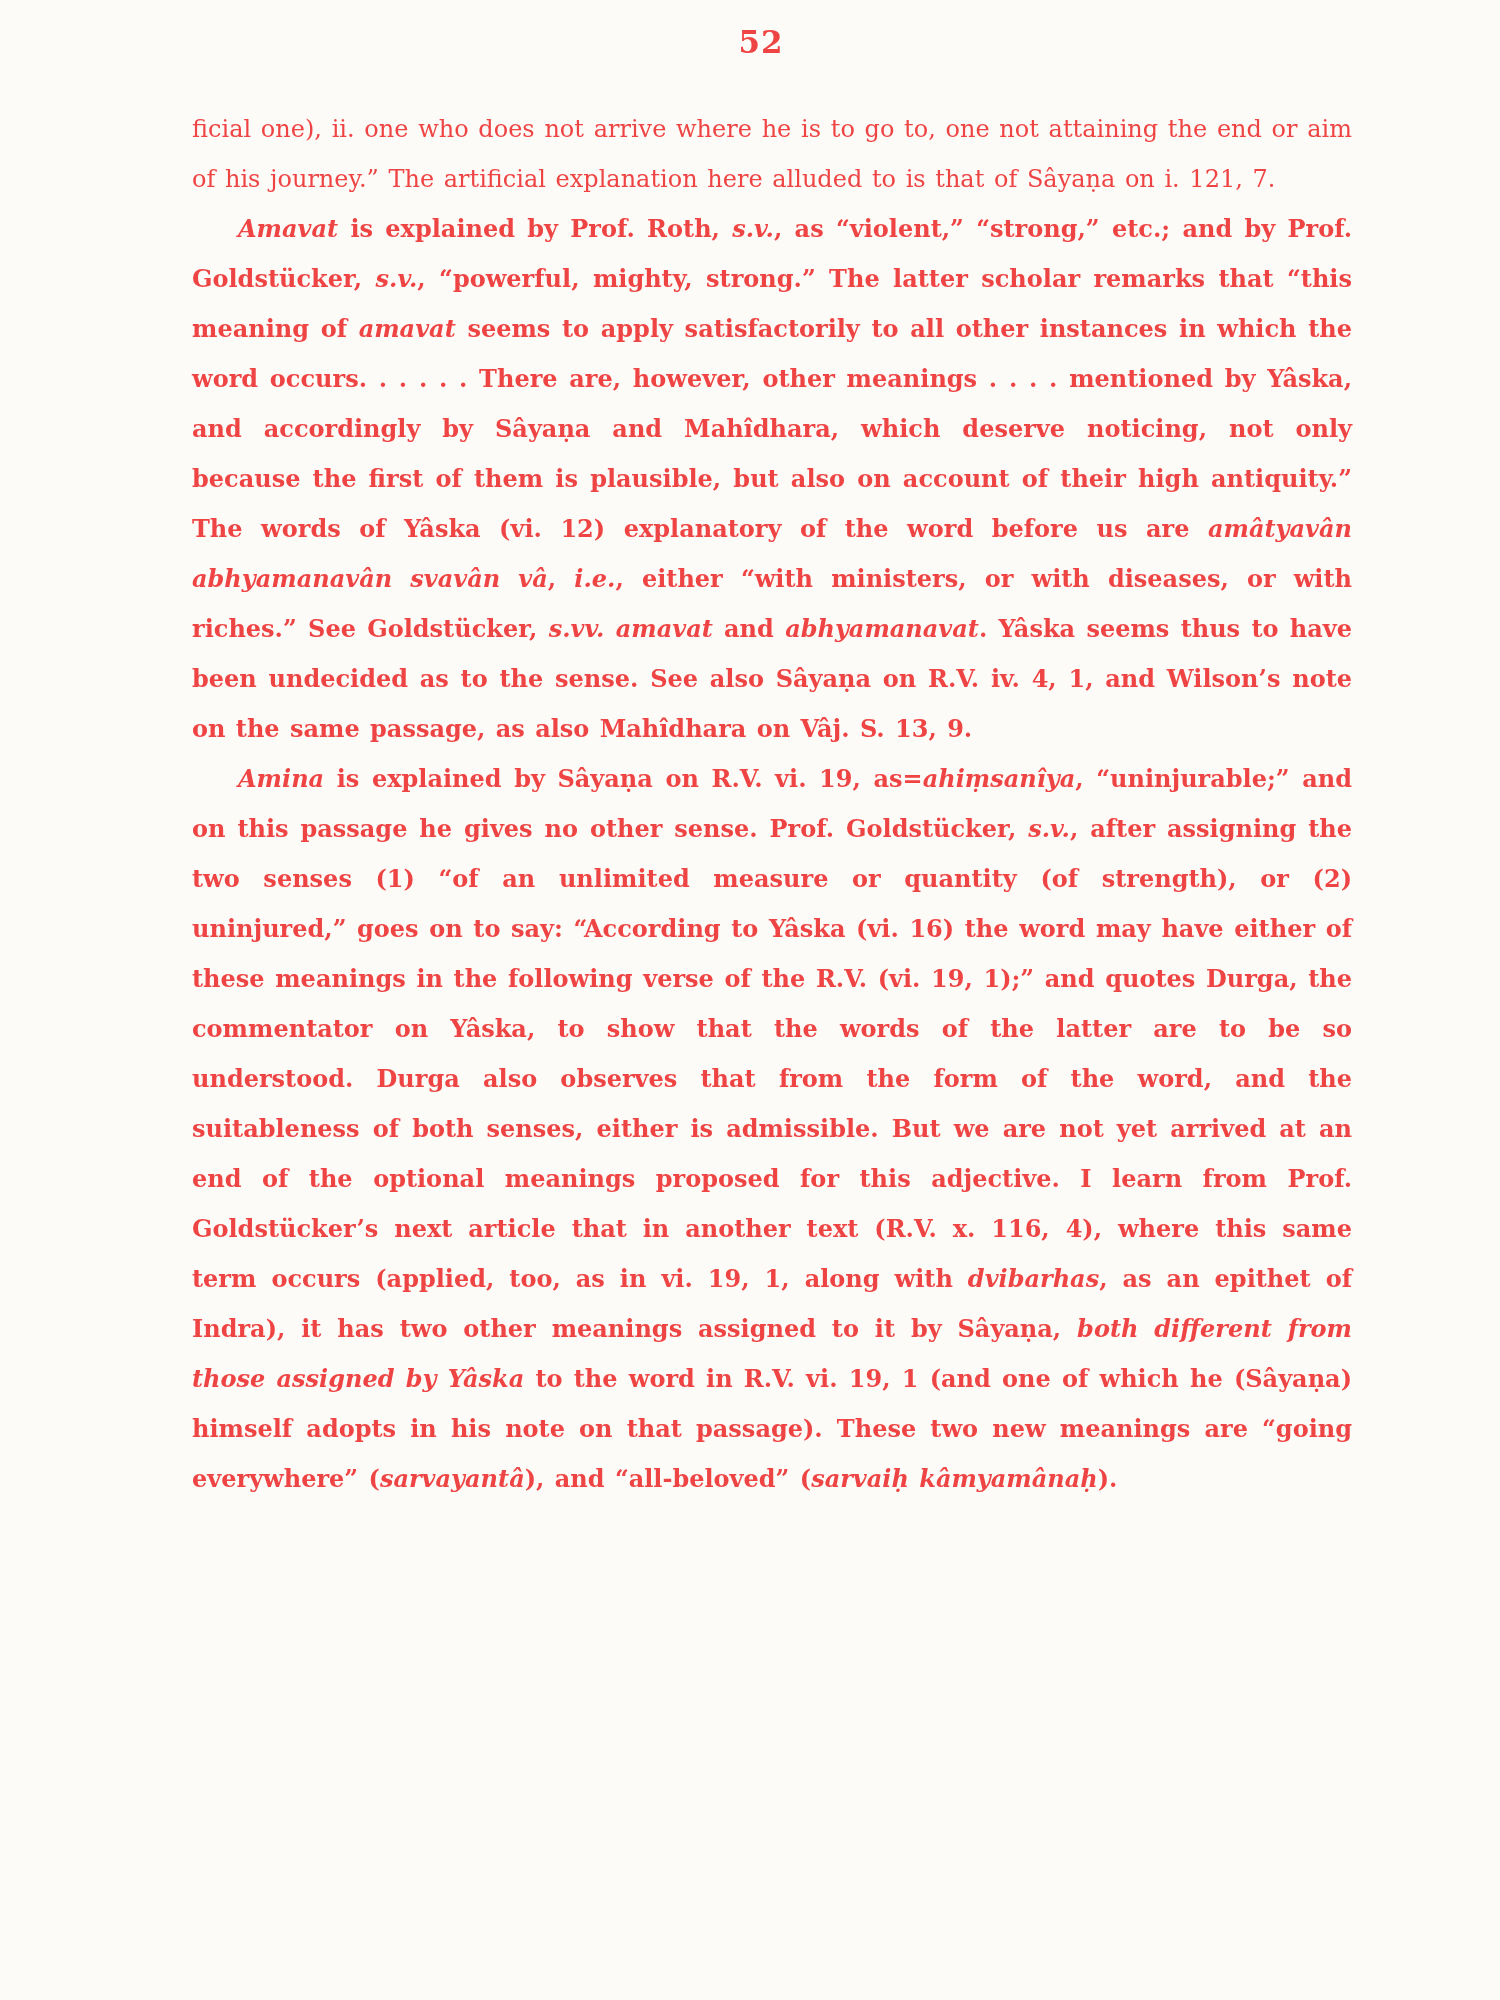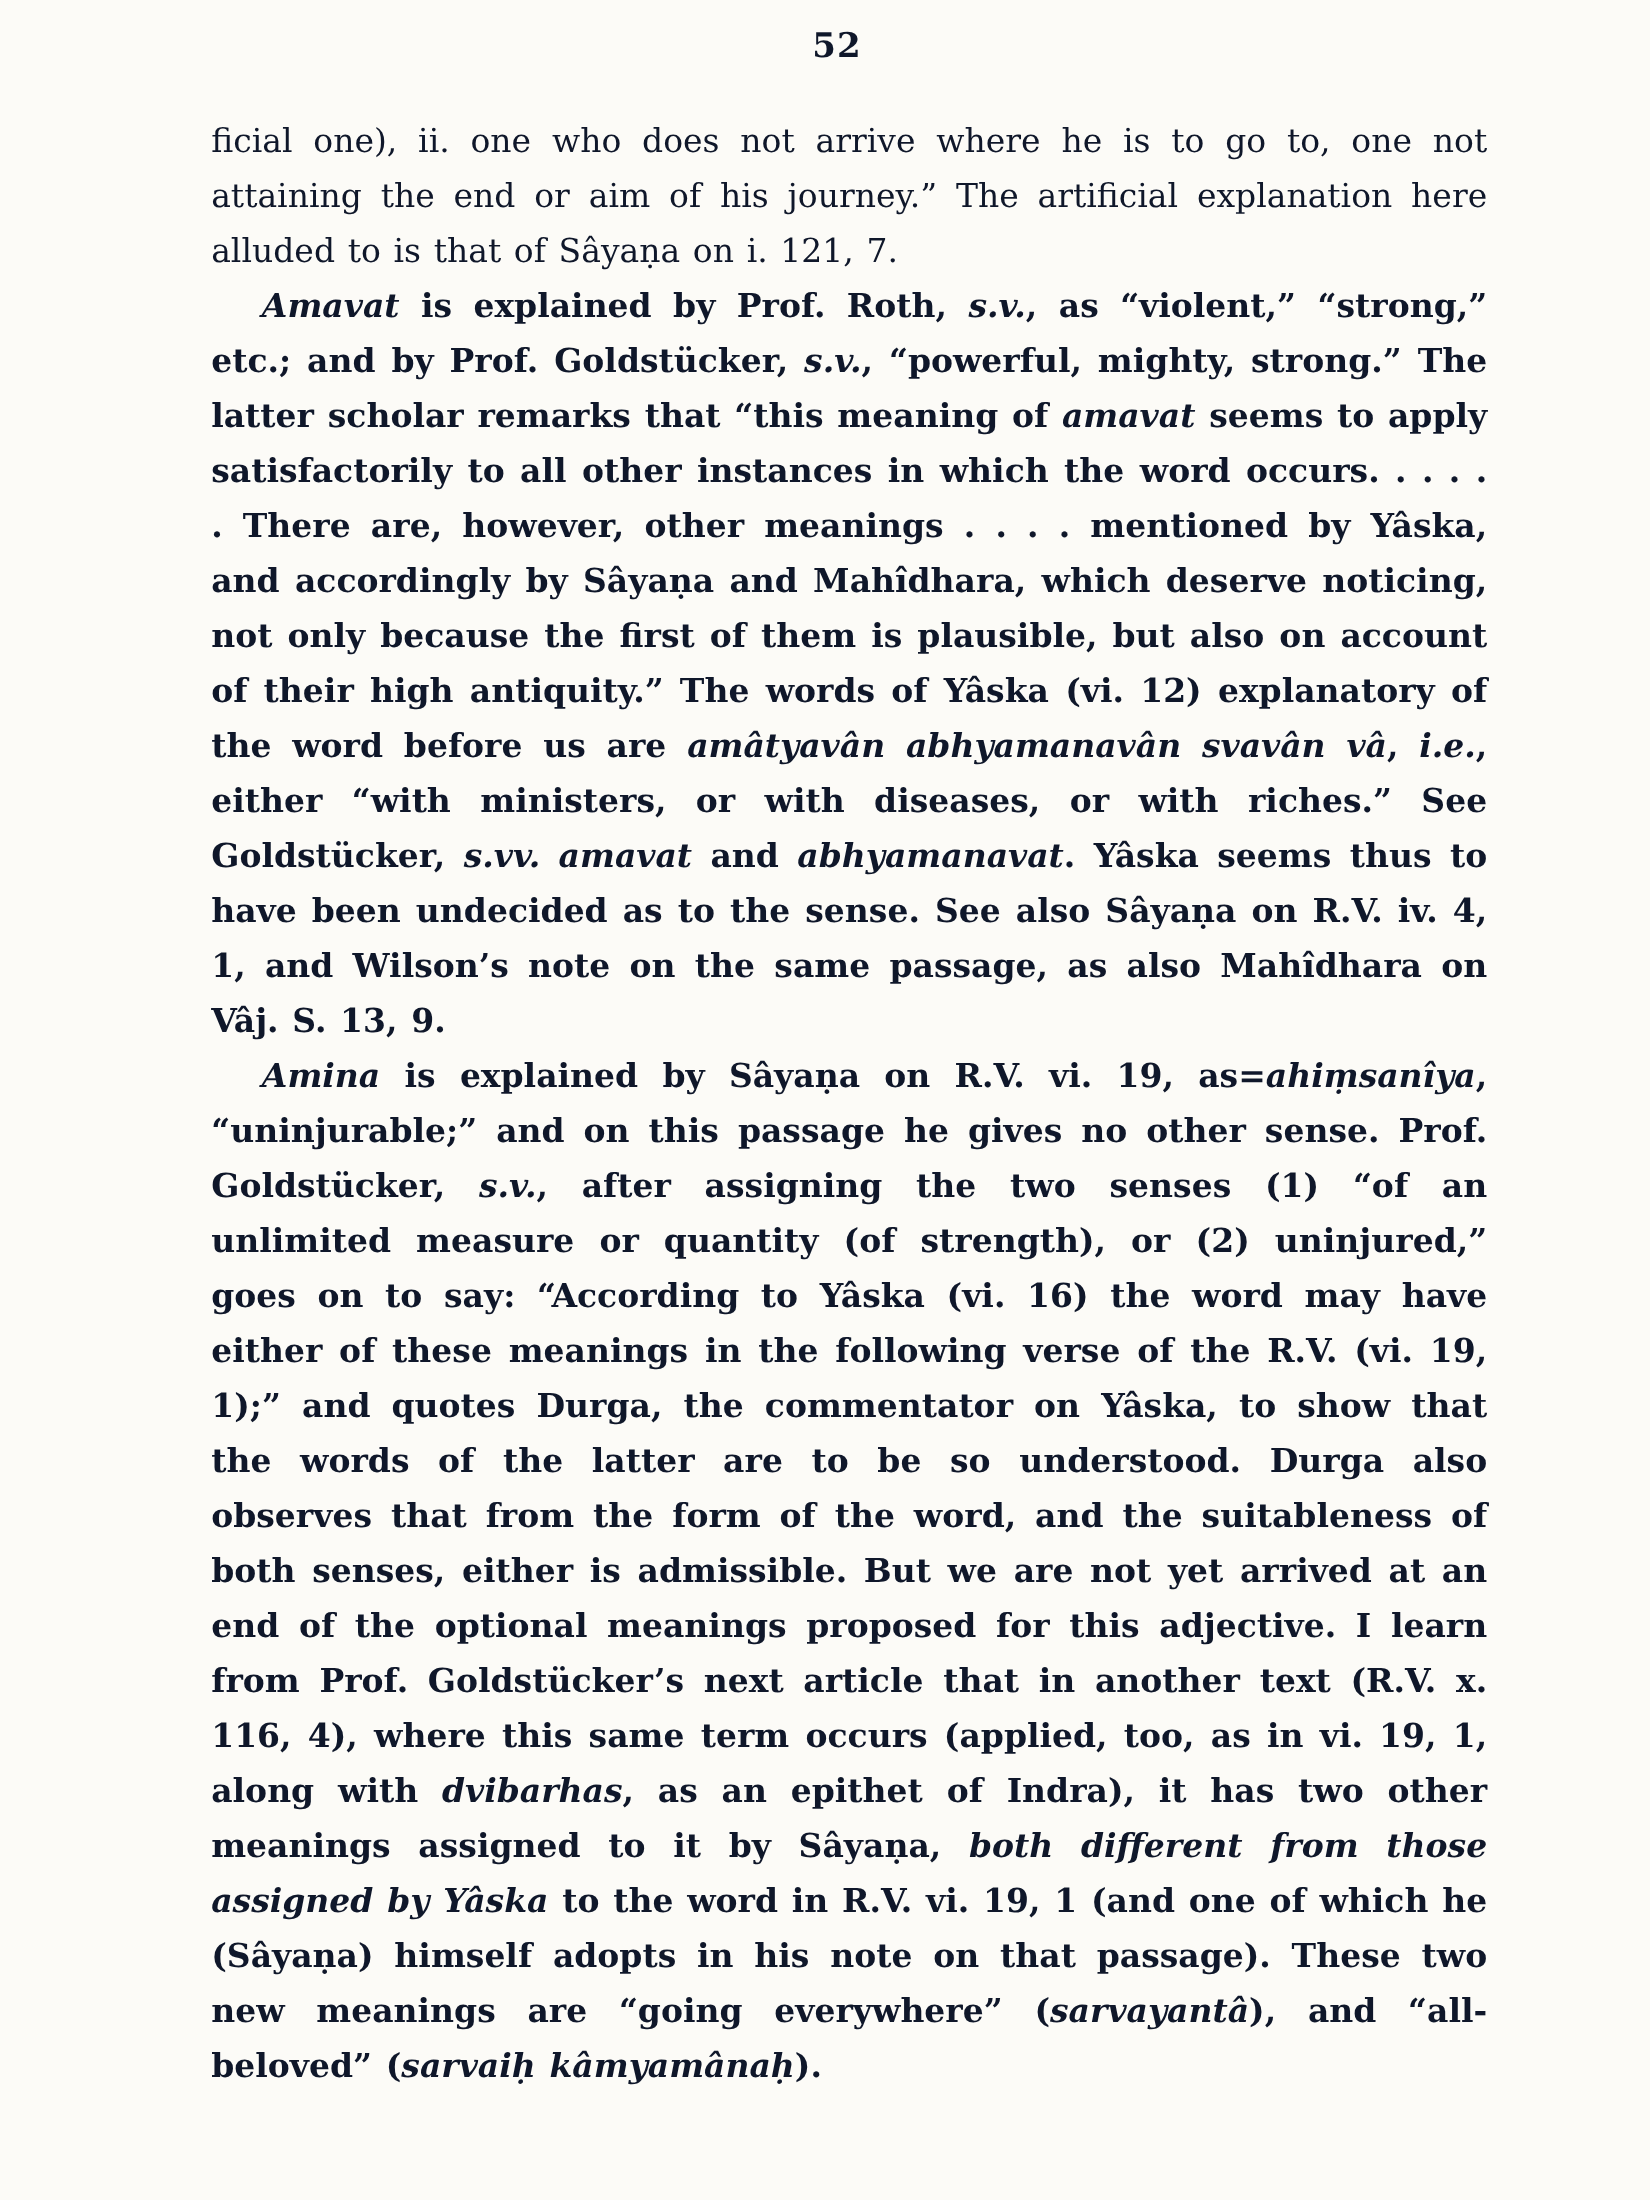--- a/index.html
+++ b/index.html
@@ -9,34 +9,34 @@
     font-family: "DejaVu Serif", "Liberation Serif", serif;
   }
   .page {
     position: relative;
     width: 1500px;
     height: 2000px;
     margin: 0 auto;
     background: #fcfbf7;
     box-sizing: border-box;
     padding: 24px 148px 30px 192px;
-    color: #0f172a;
+    color: #ef4444;
     overflow: hidden;
   }
   .page-number {
     text-align: center;
     font-size: 31px;
     font-weight: 700;
     letter-spacing: 1px;
     margin: 0 0 44px 0;
     
     margin-left: -22px;
   }
   .text-block {
-    font-size: 30px;
+    font-size: 24px;
     line-height: 50px;
     text-align: justify;
     word-spacing: 2px;
   }
   p.para {
     margin: 0;
     padding: 0;
   }
   p.para.indent {
     text-indent: 46px;

